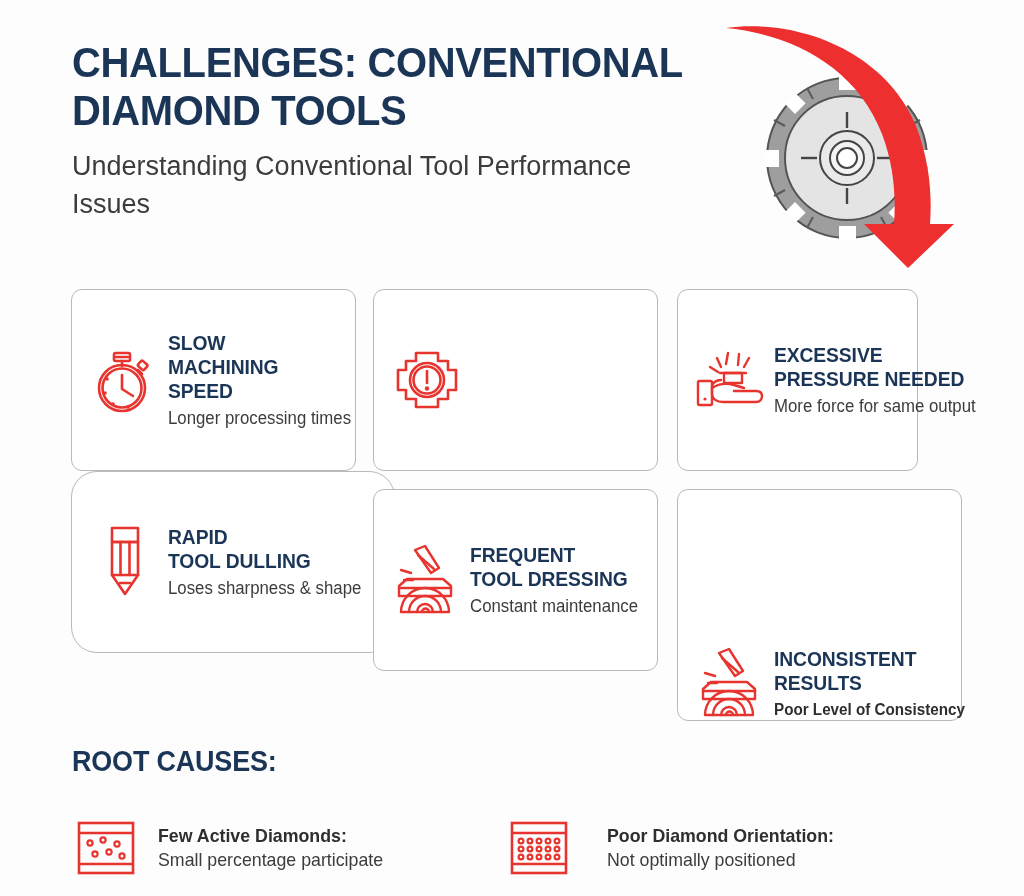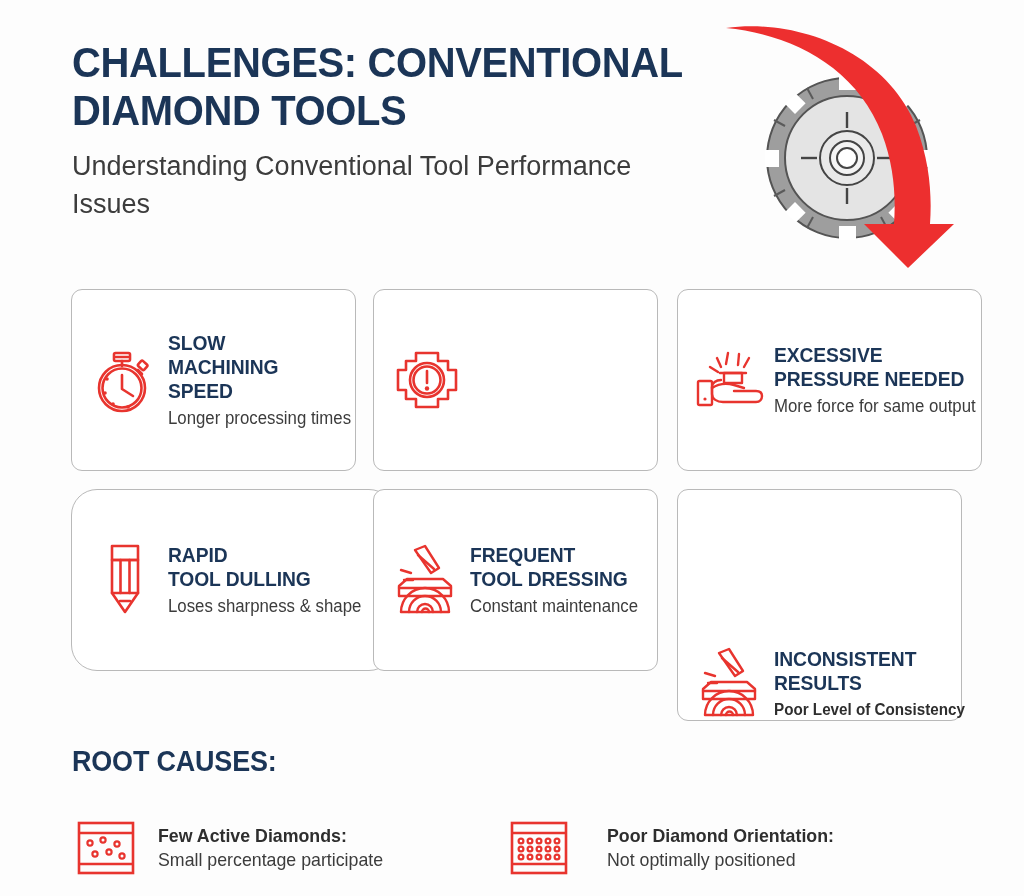--- a/index.html
+++ b/index.html
@@ -116,23 +116,23 @@
   .card-desc.bold-variant {
     font-weight: bold;
     font-size: 16px;
     color: #2e2e2e;
     transform: scaleX(0.95);
   }
 
   
   #card-slow-machining-speed   { left: 71px;  top: 289px; width: 285px; height: 182px; }
   #card-increased-motor-strain { left: 373px; top: 289px; width: 285px; height: 182px; }
-  #card-excessive-pressure     { left: 677px; top: 289px; width: 305px; height: 182px; }
-  
-  #card-rapid-tool-dulling     { left: 71px;  top: 489px; width: 324px; height: 182px; border-radius: 26px; }
+  #card-excessive-pressure     { left: 677px; top: 289px; width: 241px; height: 182px; }
+  
+  #card-rapid-tool-dulling     { left: 71px;  top: 471px; width: 324px; height: 182px; border-radius: 26px; }
   #card-frequent-tool-dressing { left: 373px; top: 489px; width: 285px; height: 182px; }
   #card-inconsistent-results   { left: 677px; top: 489px; width: 285px; height: 232px; align-items: flex-end; }
 
   
   #card-excessive-pressure .card-text,
   #card-inconsistent-results .card-text { overflow: visible; }
   #card-excessive-pressure, #card-inconsistent-results { overflow: visible; }
 
   
   #root-causes-heading {

